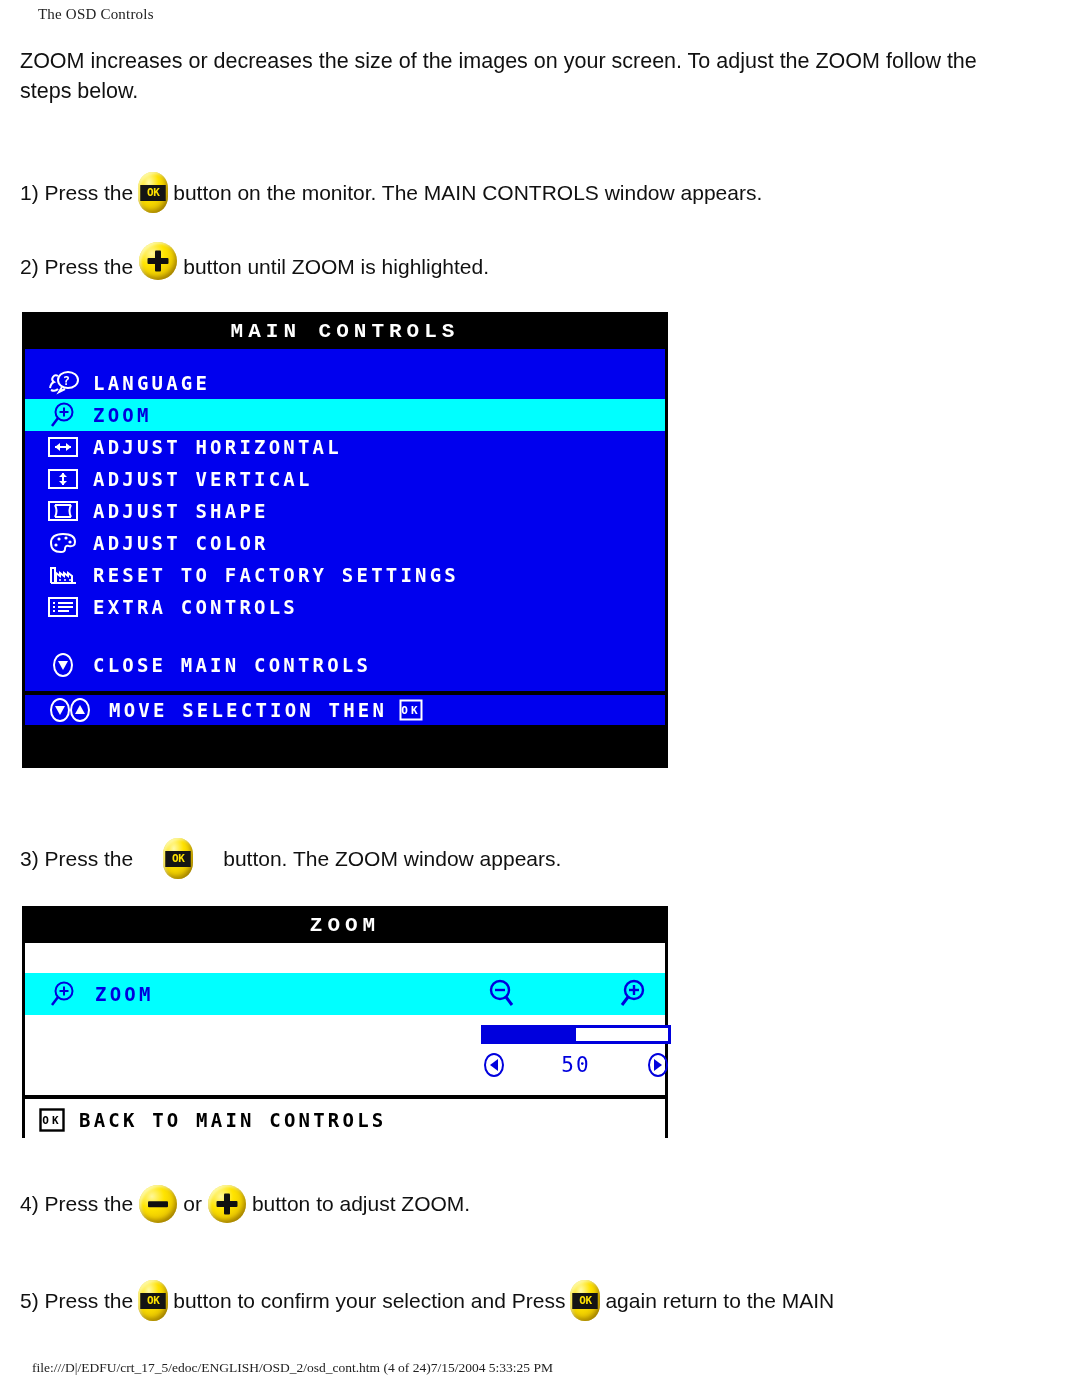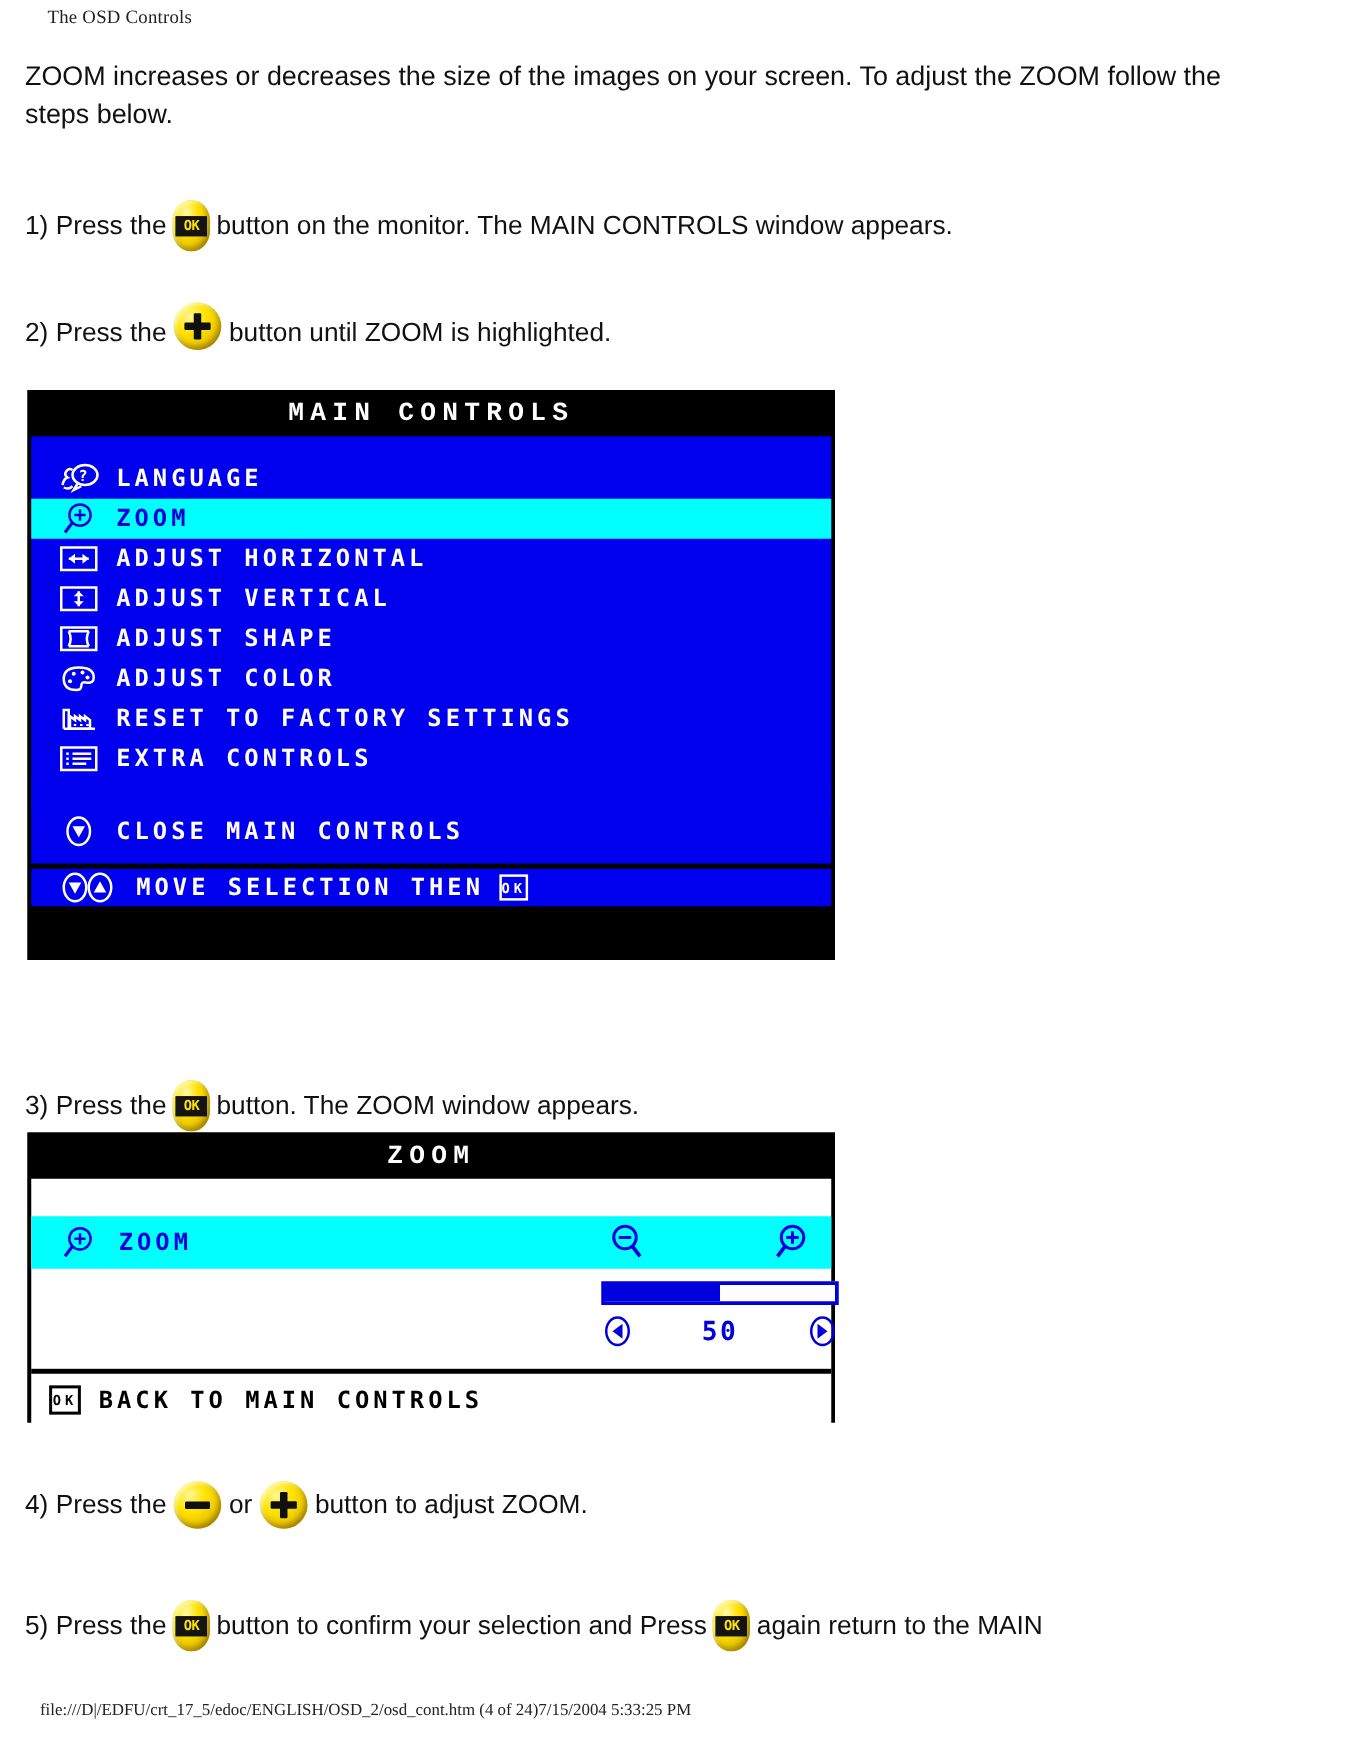--- a/index.html
+++ b/index.html
@@ -43,23 +43,23 @@
     position: absolute;
     left: 20px;
     font-size: 21px;
     line-height: 26px;
     color: #111;
     white-space: nowrap;
     display: flex;
     align-items: center;
   }
   .step .txt { display: inline-block; }
-  .step-1 { top: 160px; }
+  .step-1 { top: 172px; }
   .step-2 { top: 242px; align-items: flex-end; }
-  .step-3 { top: 864px; }
+  .step-3 { top: 838px; gap: 25px; }
   .step-4 { top: 1185px; }
   .step-5 { top: 1280px; }
 
   
   .btn-yellow {
     display: inline-block;
     position: relative;
     vertical-align: middle;
     flex: 0 0 auto;
   }
@@ -243,21 +243,21 @@
     left: 456px;
     top: 108px;
     width: 190px;
     display: flex;
     align-items: center;
     justify-content: space-between;
   }
   .value-num {
     color: #0000dd;
     font-size: 21px;
-    font-weight: bold;
+    font-weight: normal;
     letter-spacing: 2px;
   }
   .zoom-foot {
     background: #ffffff;
     border-top: 4px solid #000000;
     height: 46px;
     display: flex;
     align-items: center;
     padding-left: 14px;
     color: #000000;

